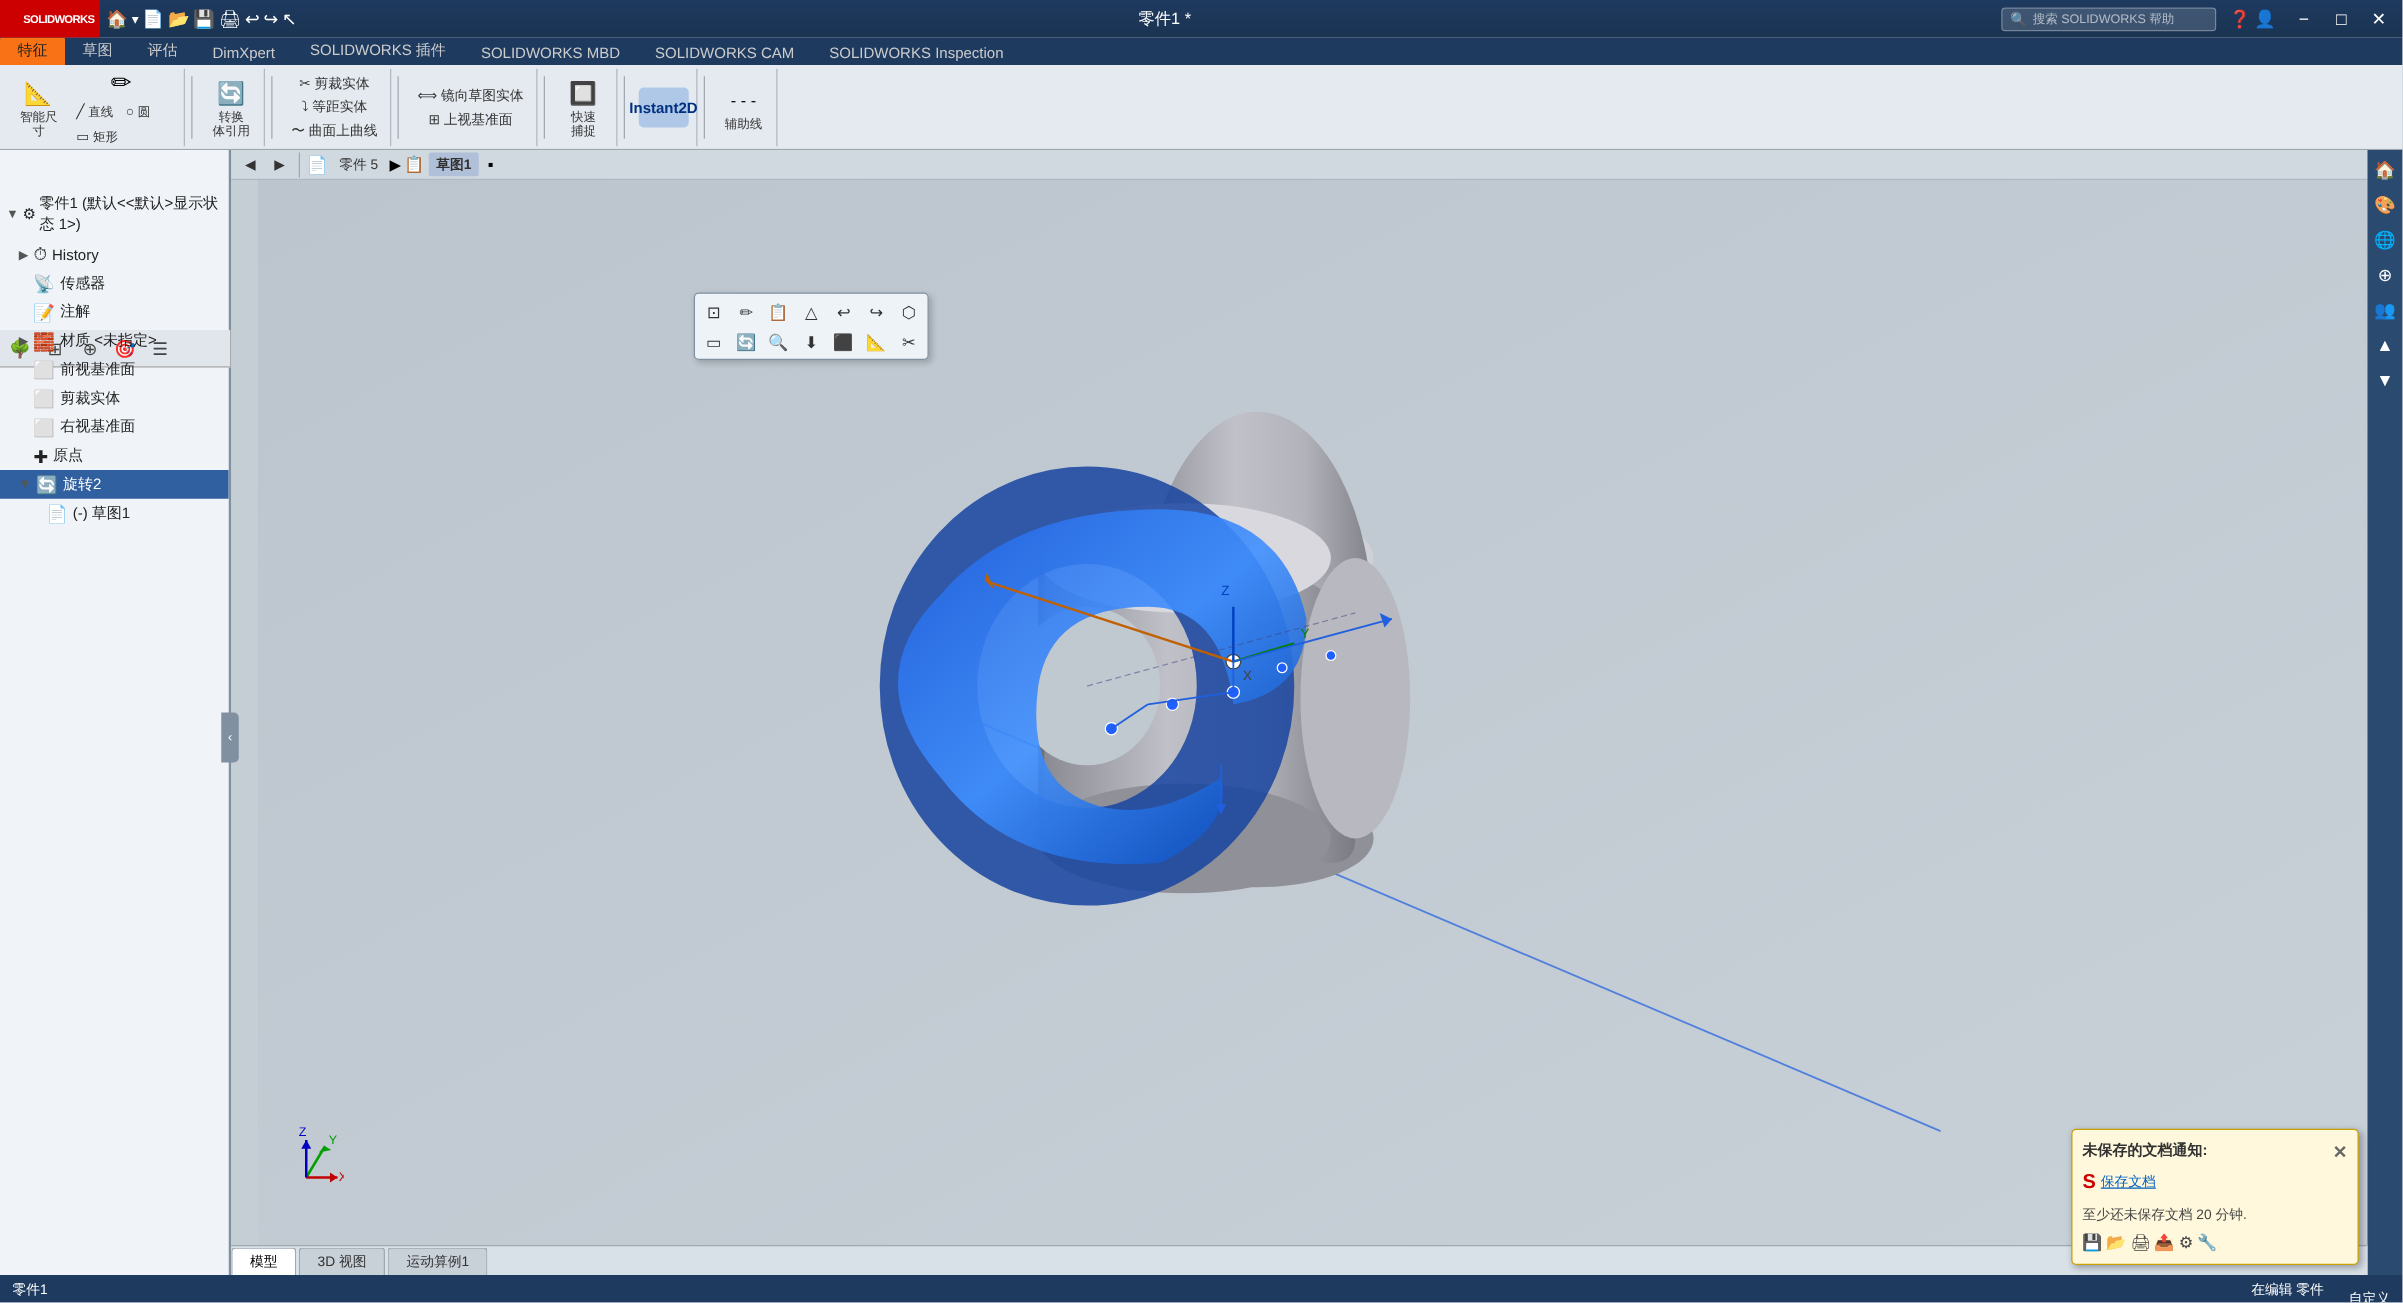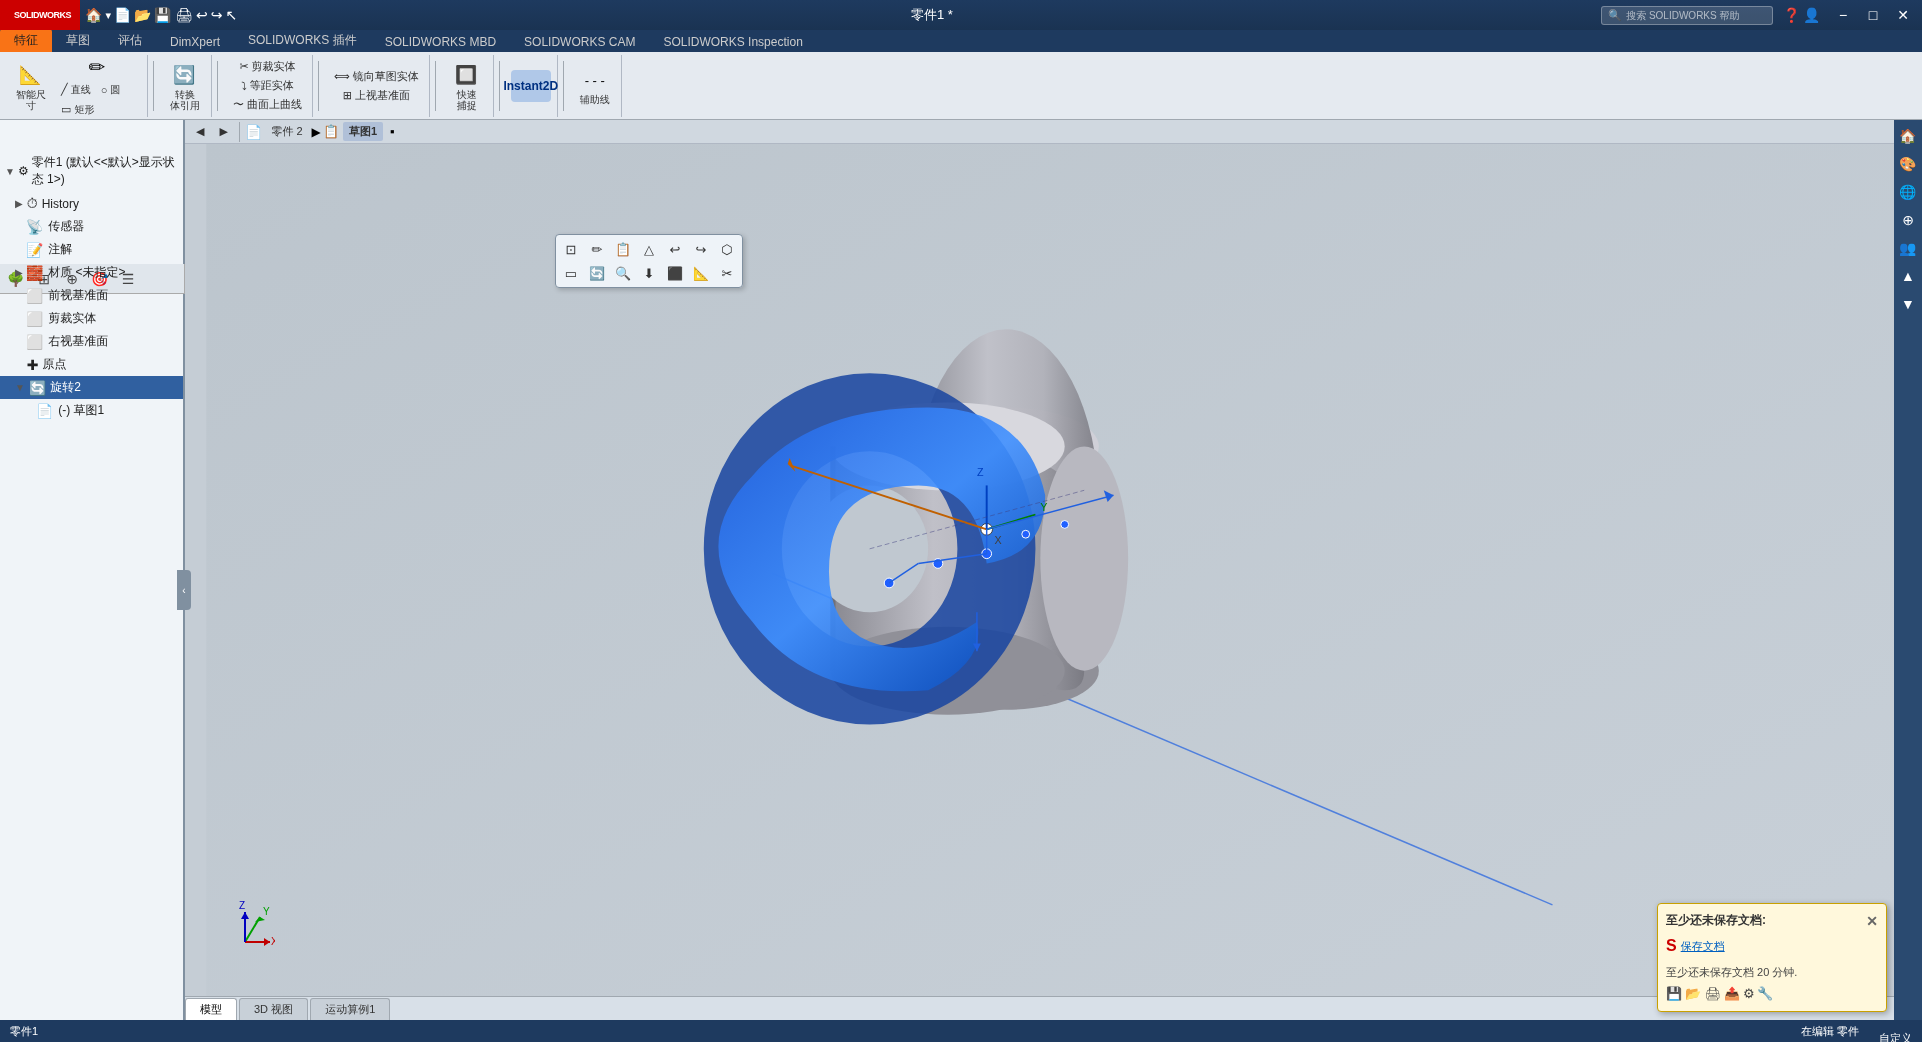--- a/index.html
+++ b/index.html
@@ -24,21 +24,21 @@
       top: 0;
       left: 0;
       z-index: 100;
     }
     #title-bar .logo {
       width: 80px;
       height: 30px;
       background: #c00;
       display: flex;
       align-items: center;
-      justify-content: flex-start;
+      justify-content: center;
       color: white;
       font-weight: bold;
       font-size: 10px;
     }
     #title-bar .title-text {
       color: white;
       font-size: 13px;
       margin-left: 20px;
       flex: 1;
       text-align: center;
@@ -761,21 +761,21 @@
 
   <div id="collapse-handle">‹</div>
 </div>
 
 <div id="sketch-path" style="left:185px; right:28px; width:auto;">
   <div class="path-btn">◀</div>
   <div class="path-btn">▶</div>
   <div class="sep-sm"></div>
   <span style="font-size:14px;">📄</span>
   <div class="path-btn">
-    <span>零件 2</span>
+    <span>零件 5</span>
   </div>
   <span>▶</span>
   <span style="font-size:13px;">📋</span>
   <div class="path-btn active">
     <span>草图1</span>
   </div>
   <span style="font-size:13px; margin-left:4px;">▪</span>
 </div>
 
 <div id="viewport">
@@ -927,21 +927,21 @@
 
 <div id="status-bar">
   <span>零件1</span>
   <span style="flex:1;"></span>
   <span>在编辑 零件</span>
   <span style="cursor:pointer; text-decoration:underline;margin-top:14px;">自定义</span>
 </div>
 
 <div id="notification">
   <div class="notif-header">
-    <span>至少还未保存文档:</span>
+    <span>未保存的文档通知:</span>
     <span class="close-btn">✕</span>
   </div>
   <div class="notif-body">
     <div class="notif-actions">
       <span style="color:#c00; font-weight:bold; font-size:16px;">S</span>
       <span class="notif-link">保存文档</span>
     </div>
     <div style="margin-top:8px;">至少还未保存文档 20 分钟.</div>
     <div class="notif-actions" style="margin-top:4px; gap:3px;">
       <span style="cursor:pointer; font-size:13px;">💾</span>

